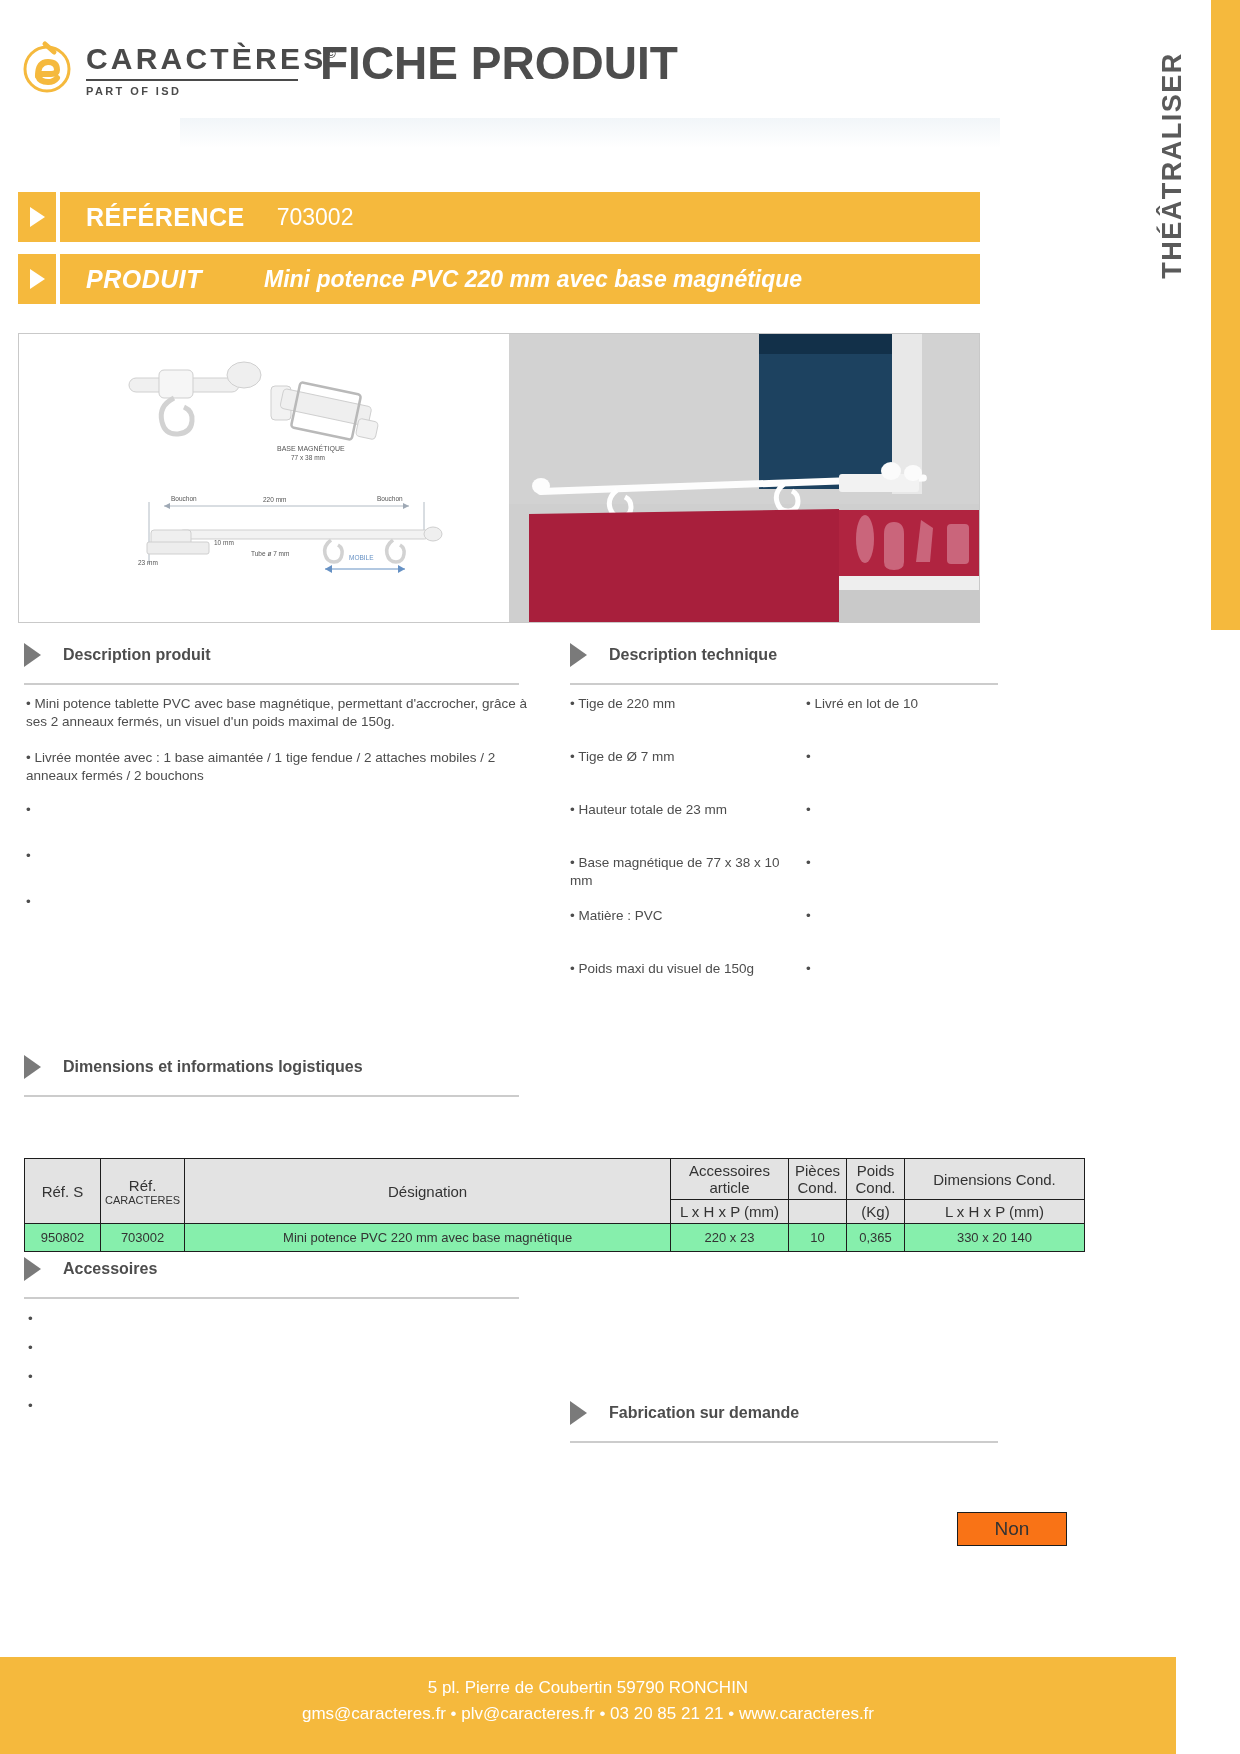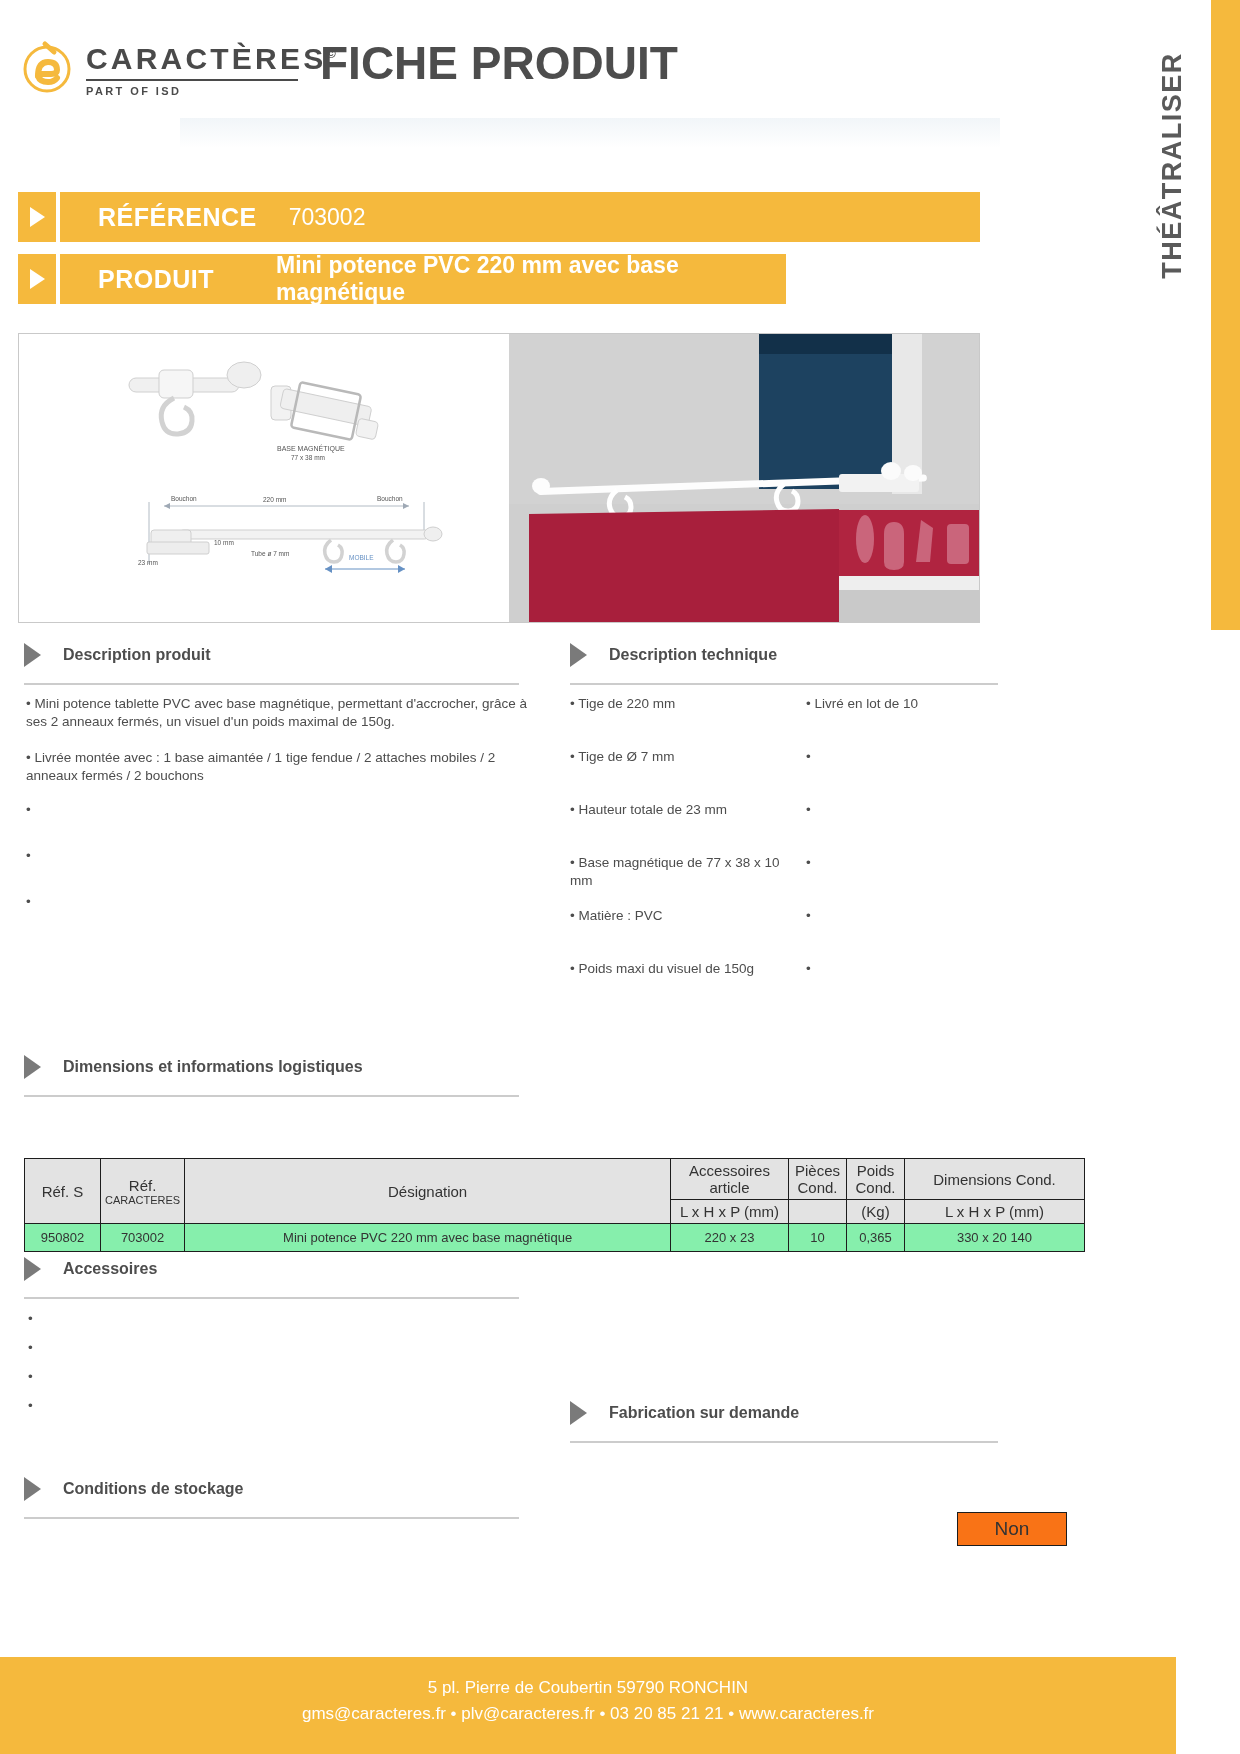--- a/index.html
+++ b/index.html
@@ -58,29 +58,29 @@
     width: 38px; height: 50px; background: #f5b93d;
     display: flex; align-items: center; justify-content: center; flex: none;
   }
   .bar-arrow i {
     width: 0; height: 0; border-style: solid;
     border-width: 10px 0 10px 15px; border-color: transparent transparent transparent #ffffff;
     display: block;
   }
   .bar-body {
     background: #f5b93d; height: 50px; margin-left: 4px; flex: 1;
-    display: flex; align-items: center; padding-left: 38px;
+    display: flex; align-items: center; padding-left: 26px;
   }
   .bar-label {
     color: #ffffff; font-weight: bold; font-size: 25px; letter-spacing: .5px;
   }
   .bar-value { color: #ffffff; font-size: 22px; font-weight: bold; }
   #ref-bar { left: 18px; top: 192px; width: 962px; }
   #ref-bar .bar-value { margin-left: 32px; font-weight: normal; font-size: 23px;}
-  #prod-bar { left: 18px; top: 254px; width: 768px; }
+  #prod-bar { left: 18px; top: 254px; width: 962px; font-style: italic; }
   #prod-bar .bar-value { margin-left: 62px; font-size: 23px; }
 
   
   .img-panel {
     position: absolute; left: 18px; top: 333px; width: 962px; height: 290px;
     border: 1px solid #c9c9c9; background: #ffffff; overflow: hidden;
   }
   .photo {
     position: absolute; right: 0; top: 0; width: 470px; height: 288px;
     background: #cfcfcf; overflow: hidden;
@@ -364,27 +364,20 @@
     <div class="sec-rule"></div>
   </div>
 
   <div class="bul-col" style="left:28px; top:1310px; width:480px;">
     <div class="bul" style="height:29px;">• <span></span></div>
     <div class="bul" style="height:29px;">• <span></span></div>
     <div class="bul" style="height:29px;">• <span></span></div>
     <div class="bul" style="height:29px;">• <span></span></div>
   </div>
 
-  <div class="sec" style="left:24px; top:1477px; width:495px;">
-    <div class="sec-head">
-      <div class="sec-arrow"></div>
-      <div class="sec-title">Conditions de stockage</div>
-    </div>
-    <div class="sec-rule"></div>
-  </div>
 
   <div class="sec" style="left:570px; top:1401px; width:428px;text-align:center;">
     <div class="sec-head">
       <div class="sec-arrow"></div>
       <div class="sec-title">Fabrication sur demande</div>
     </div>
     <div class="sec-rule"></div>
   </div>
 
   <div class="non-box">

